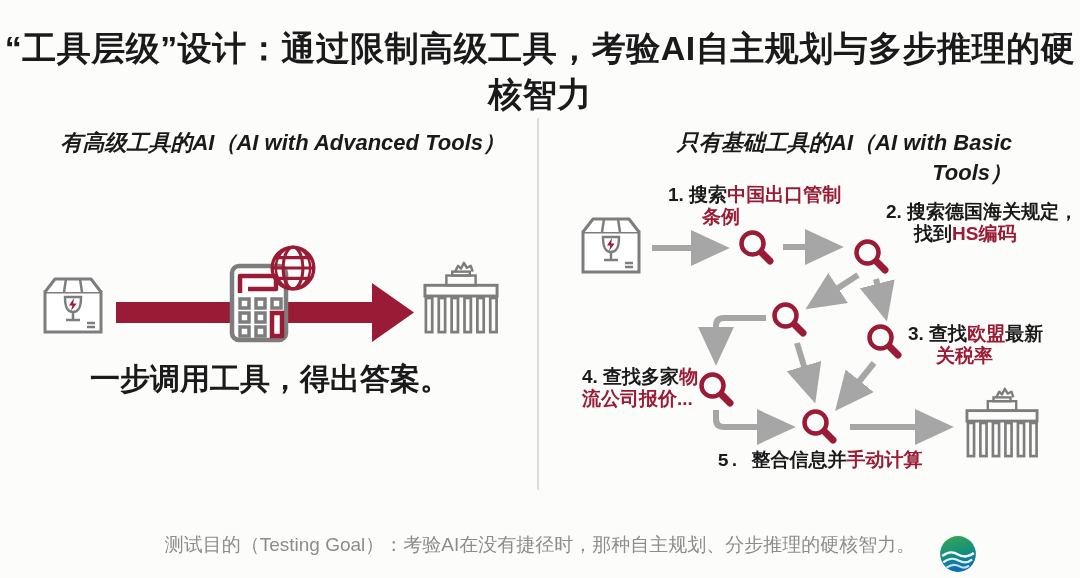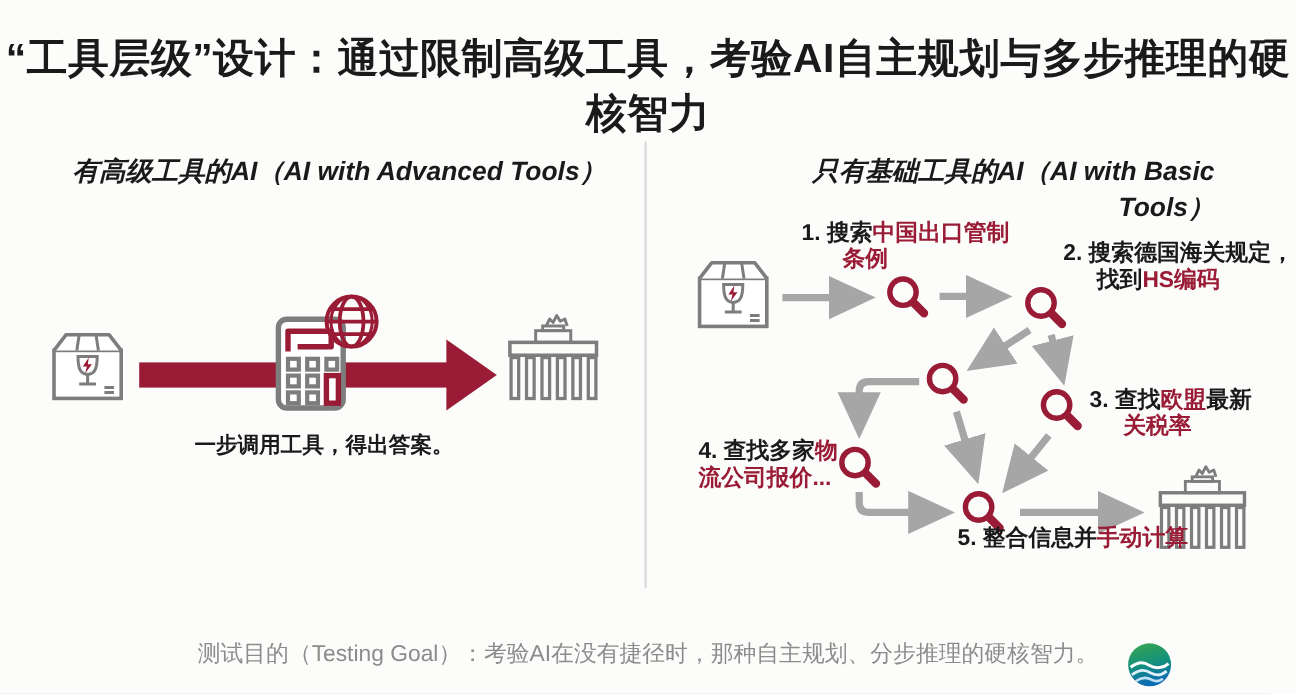--- a/index.html
+++ b/index.html
@@ -9,21 +9,21 @@
   *{margin:0;padding:0;box-sizing:border-box;}
   html,body{background:#e9e9e9;}
   body{font-family:"Liberation Sans","DejaVu Sans",sans-serif;}
   .stage{position:relative;width:1080px;height:578px;background:var(--bg);overflow:hidden;margin:0 auto;}
   .abs{position:absolute;}
   .title{left:0;top:26px;width:1080px;text-align:center;font-size:34px;font-weight:bold;color:var(--ink);letter-spacing:.5px;}
   .panel-header{top:128px;font-size:22px;font-weight:bold;color:var(--ink);text-align:right;font-style:italic;}
   .hdr-left{left:30px;width:475px;}
   .hdr-right{left:592px;width:420px;}
   .divider{left:537px;top:118px;width:2px;height:372px;background:var(--divider);}
-  .left-caption{left:60px;top:359px;width:420px;text-align:center;font-size:18px;font-weight:bold;color:var(--ink);}
+  .left-caption{left:60px;top:359px;width:420px;text-align:center;font-size:30px;font-weight:bold;color:var(--ink);}
   .step{font-size:19px;font-weight:bold;color:var(--ink);line-height:22px;white-space:nowrap;}
   .step .red, .red{color:var(--red);}
   .footer-caption{left:0;top:532px;width:1080px;text-align:center;font-size:19px;color:var(--muted);}
   .logo-text{left:979px;top:541px;font-size:23px;font-weight:bold;color:var(--blue);letter-spacing:1px;}
   svg{display:block;}
   .gs{stroke:var(--icon-gray);fill:none;}
   .gsf{stroke:var(--icon-gray);fill:#fff;}
   .rs{stroke:var(--red);fill:none;}
   .rf{fill:var(--red);}
   .as{stroke:var(--arrow-gray);fill:none;}
@@ -209,21 +209,21 @@
     <div class="abs step" style="left:368px;top:153px;">
       <div><span>3. 查找</span><span class="red">欧盟</span><span>最新</span></div>
       <div style="margin-left:28px;"><span class="red">关税率</span></div>
     </div>
 
     <div class="abs step" style="left:42px;top:196px;">
       <div><span>4. 查找多家</span><span class="red">物</span></div>
       <div><span class="red">流公司报价...</span></div>
     </div>
 
-    <div class="abs step" style="left:110px;top:268px;width:340px;text-align:right;">
+    <div class="abs step" style="left:110px;top:280px;width:340px;text-align:center;font-family:Liberation Mono, monospace;">
       <div><span>5. 整合信息并</span><span class="red">手动计算</span></div>
     </div>
   </div>
 
   <div class="abs footer-caption">测试目的（Testing Goal）：考验AI在没有捷径时，那种自主规划、分步推理的硬核智力。</div>
 
   <div class="abs" style="left:938px;top:534px;">
     <svg width="40" height="40" viewBox="0 0 38 38">
       <defs>
         <linearGradient id="lg" x1="0" y1="0" x2="0.25" y2="1">

